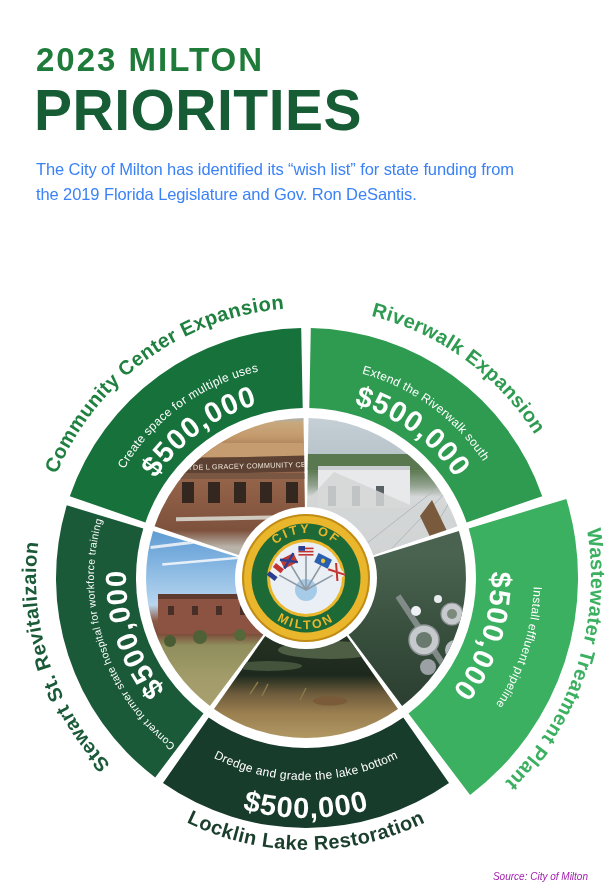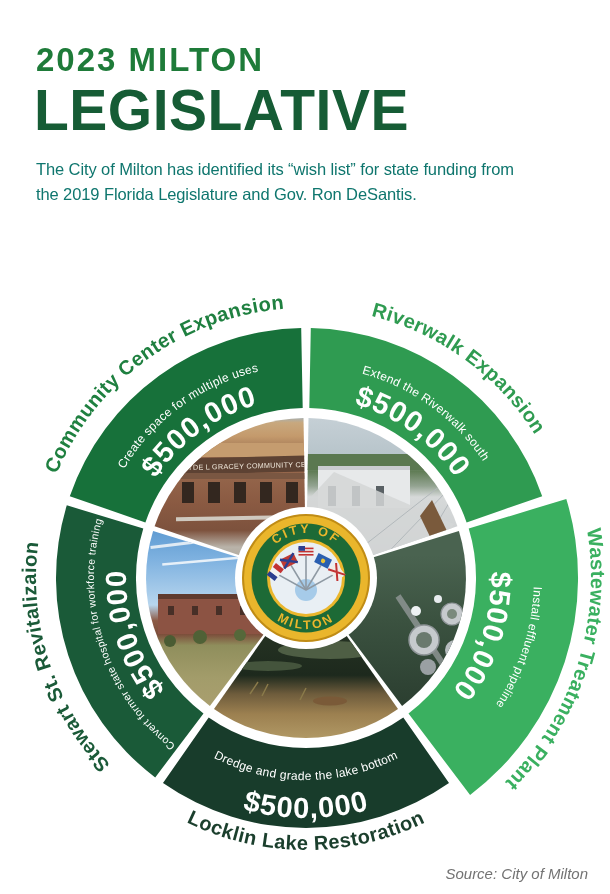--- a/index.html
+++ b/index.html
@@ -2,37 +2,37 @@
 <html><head>
 <meta charset="utf-8">
 <style>
   html,body{margin:0;padding:0;background:#ffffff;}
   body{width:610px;height:894px;position:relative;overflow:hidden;
        font-family:"Liberation Sans",sans-serif;}
   .header{position:absolute;left:0;top:0;width:610px;}
   .kicker{margin:41px 0 0 36px;font-size:33px;font-weight:700;color:#1e7b39;letter-spacing:2px;}
   .big-title{margin:4px 0 0 34px;font-size:57px;font-weight:800;color:#165c35;
              line-height:0.98;letter-spacing:0.5px;}
-  .subtitle{margin:18px 0 0 36px;font-size:16.5px;color:#0f766e;line-height:1.55;letter-spacing:-0.1px;}
+  .subtitle{margin:18px 0 0 36px;font-size:16.5px;color:#3b82f6;line-height:1.55;letter-spacing:-0.1px;}
   #wheel{position:absolute;left:0;top:0;}
   .seg-desc{fill:#ffffff;font-family:"Liberation Sans",sans-serif;font-size:12px;letter-spacing:0.3px;}
   .seg-amt{fill:#ffffff;font-family:"Liberation Sans",sans-serif;font-size:29px;font-weight:700;letter-spacing:1px;}
   .seg-label{font-family:"Liberation Sans",sans-serif;font-size:20px;font-weight:700;letter-spacing:0.4px;}
   .seal-text{font-family:"Liberation Sans",sans-serif;font-size:12.5px;font-weight:700;
              fill:#eab62c;letter-spacing:2.5px;}
   .sign-text{font-family:"Liberation Sans",sans-serif;font-size:7.2px;letter-spacing:0.3px;fill:#efe7da;}
-  .source-note{position:absolute;right:22px;bottom:12px;font-size:15px;font-style:italic;color:#737373;}
+  .source-note{position:absolute;right:22px;bottom:12px;font-size:10px;font-style:italic;color:#a21caf;}
 </style>
 </head>
 <body>
 
 <div class="header">
   <div class="kicker">2023 MILTON</div>
   <div class="big-title">
-    <div>LEGISLATIVE</div>
+    <div>PRIORITIES</div>
   </div>
   <div class="subtitle">
     <div>The City of Milton has identified its “wish list” for state funding from</div>
     <div>the 2019 Florida Legislature and Gov. Ron DeSantis.</div>
   </div>
 </div>
 
 <svg id="wheel" width="610" height="894" viewBox="0 0 610 894">
   <defs id="wheel-defs">
     <linearGradient id="grad-community-center" gradientUnits="userSpaceOnUse" x1="0" y1="416" x2="0" y2="584">

